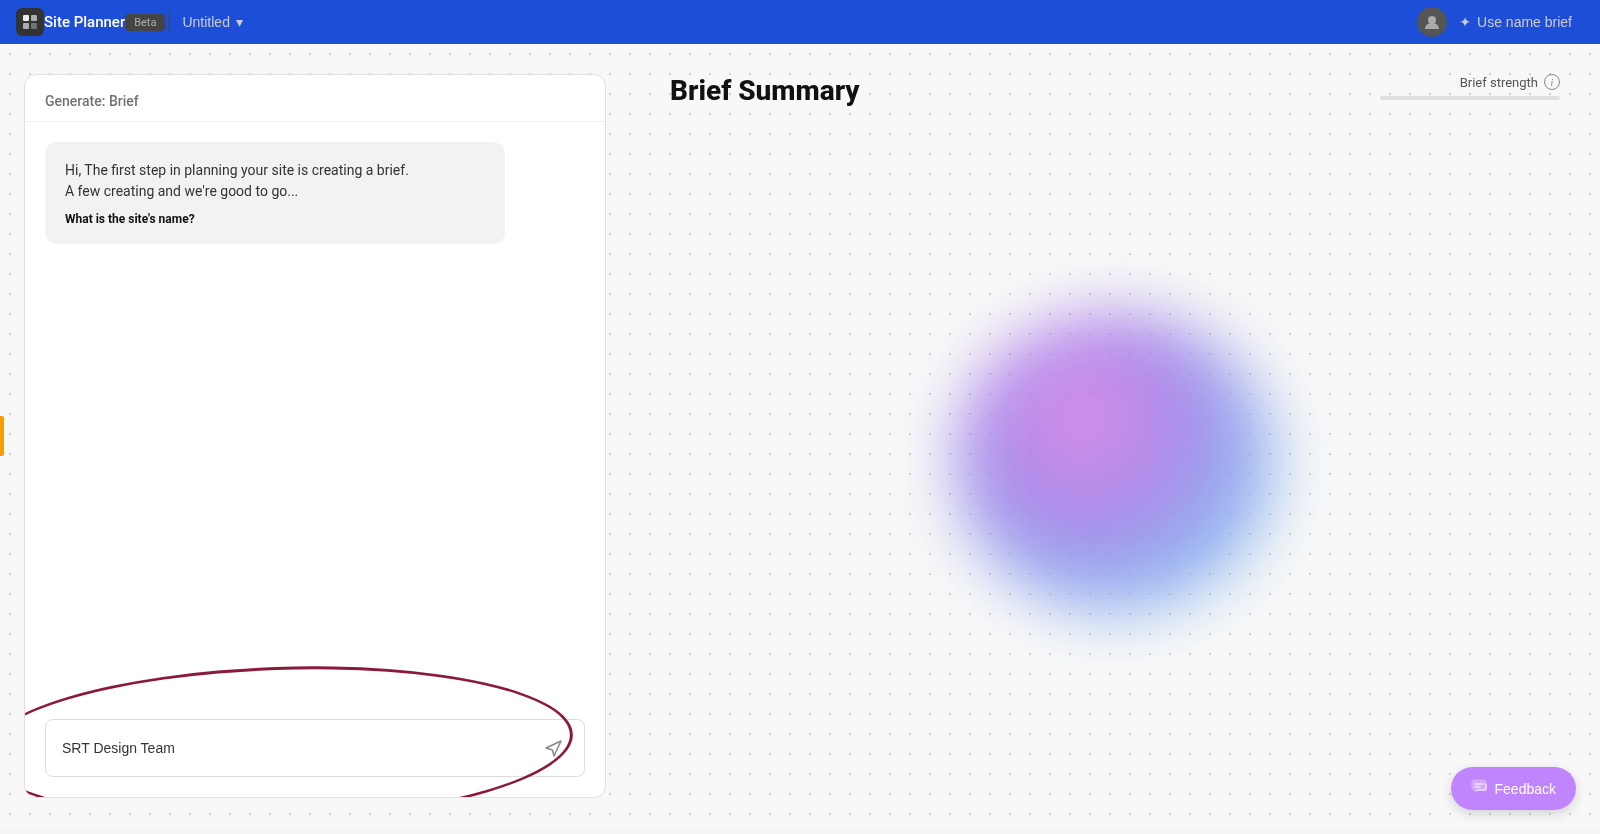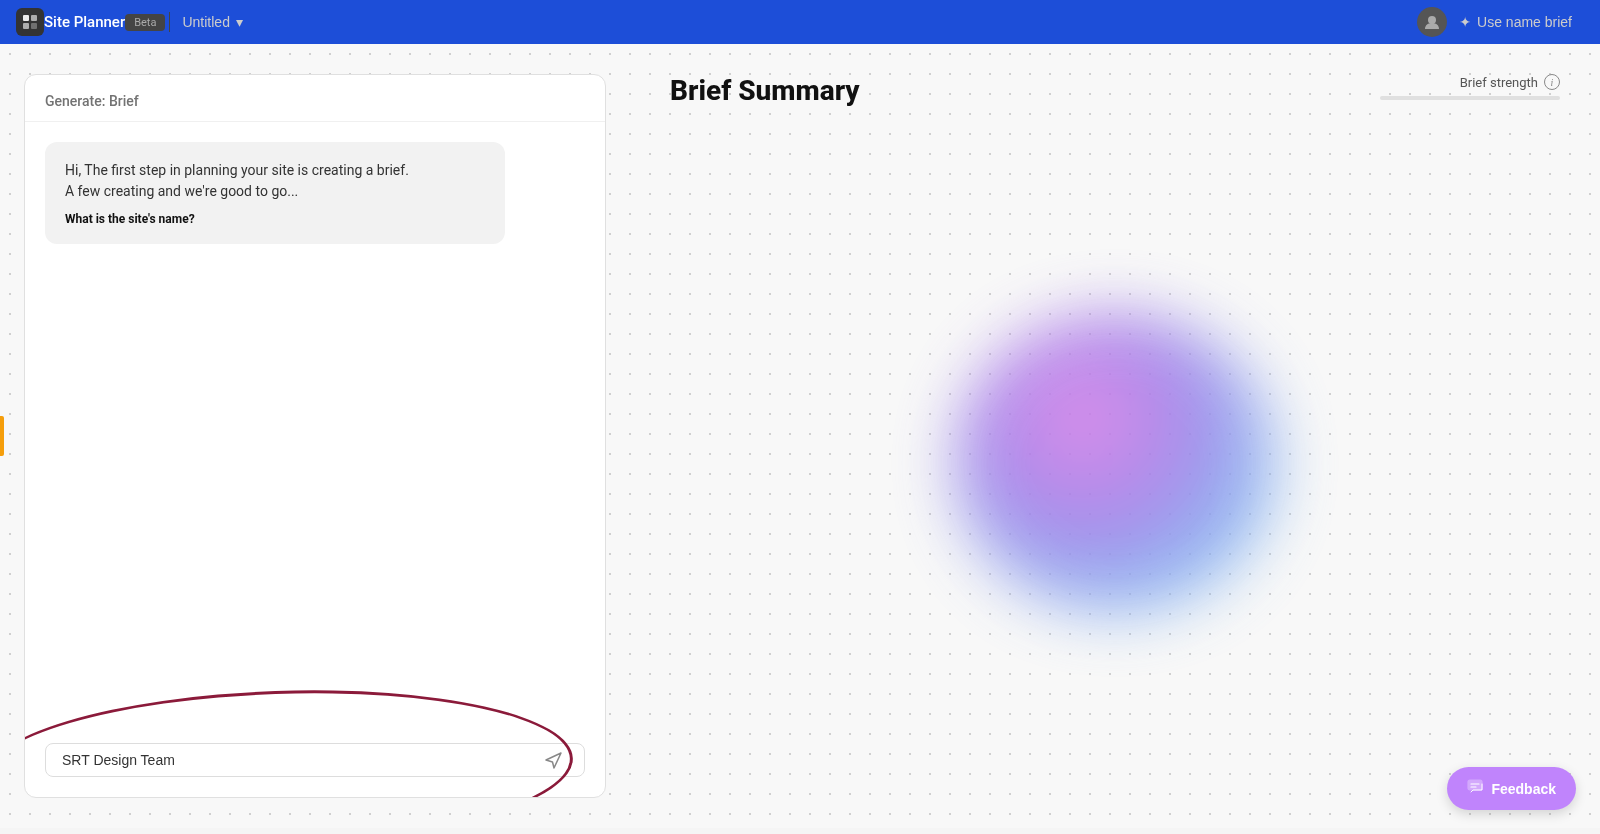--- a/index.html
+++ b/index.html
@@ -177,21 +177,21 @@
       border: 3px solid #8b1a3a;
       border-radius: 50%;
       pointer-events: none;
       z-index: 10;
       transform: rotate(-2deg);
     }
 
     .text-input-row {
       border: 1px solid #ddd;
       border-radius: 8px;
-      padding: 2px 16px;
+      padding: 14px 16px;
       display: flex;
       align-items: center;
       background: white;
       position: relative;
       z-index: 5;
     }
 
     .text-input-field {
       flex: 1;
       border: none;
@@ -323,21 +323,21 @@
       bottom: 24px;
       right: 24px;
       background: #c084fc;
       border: none;
       border-radius: 24px;
       padding: 12px 20px;
       display: flex;
       align-items: center;
       gap: 8px;
       font-size: 14px;
-      font-weight: 700;
+      font-weight: 400;
       color: white;
       cursor: pointer;
       box-shadow: 0 4px 12px rgba(0,0,0,0.15);
     }
 
     
     .left-accent-bar {
       position: absolute;
       left: 0;
       top: 50%;

